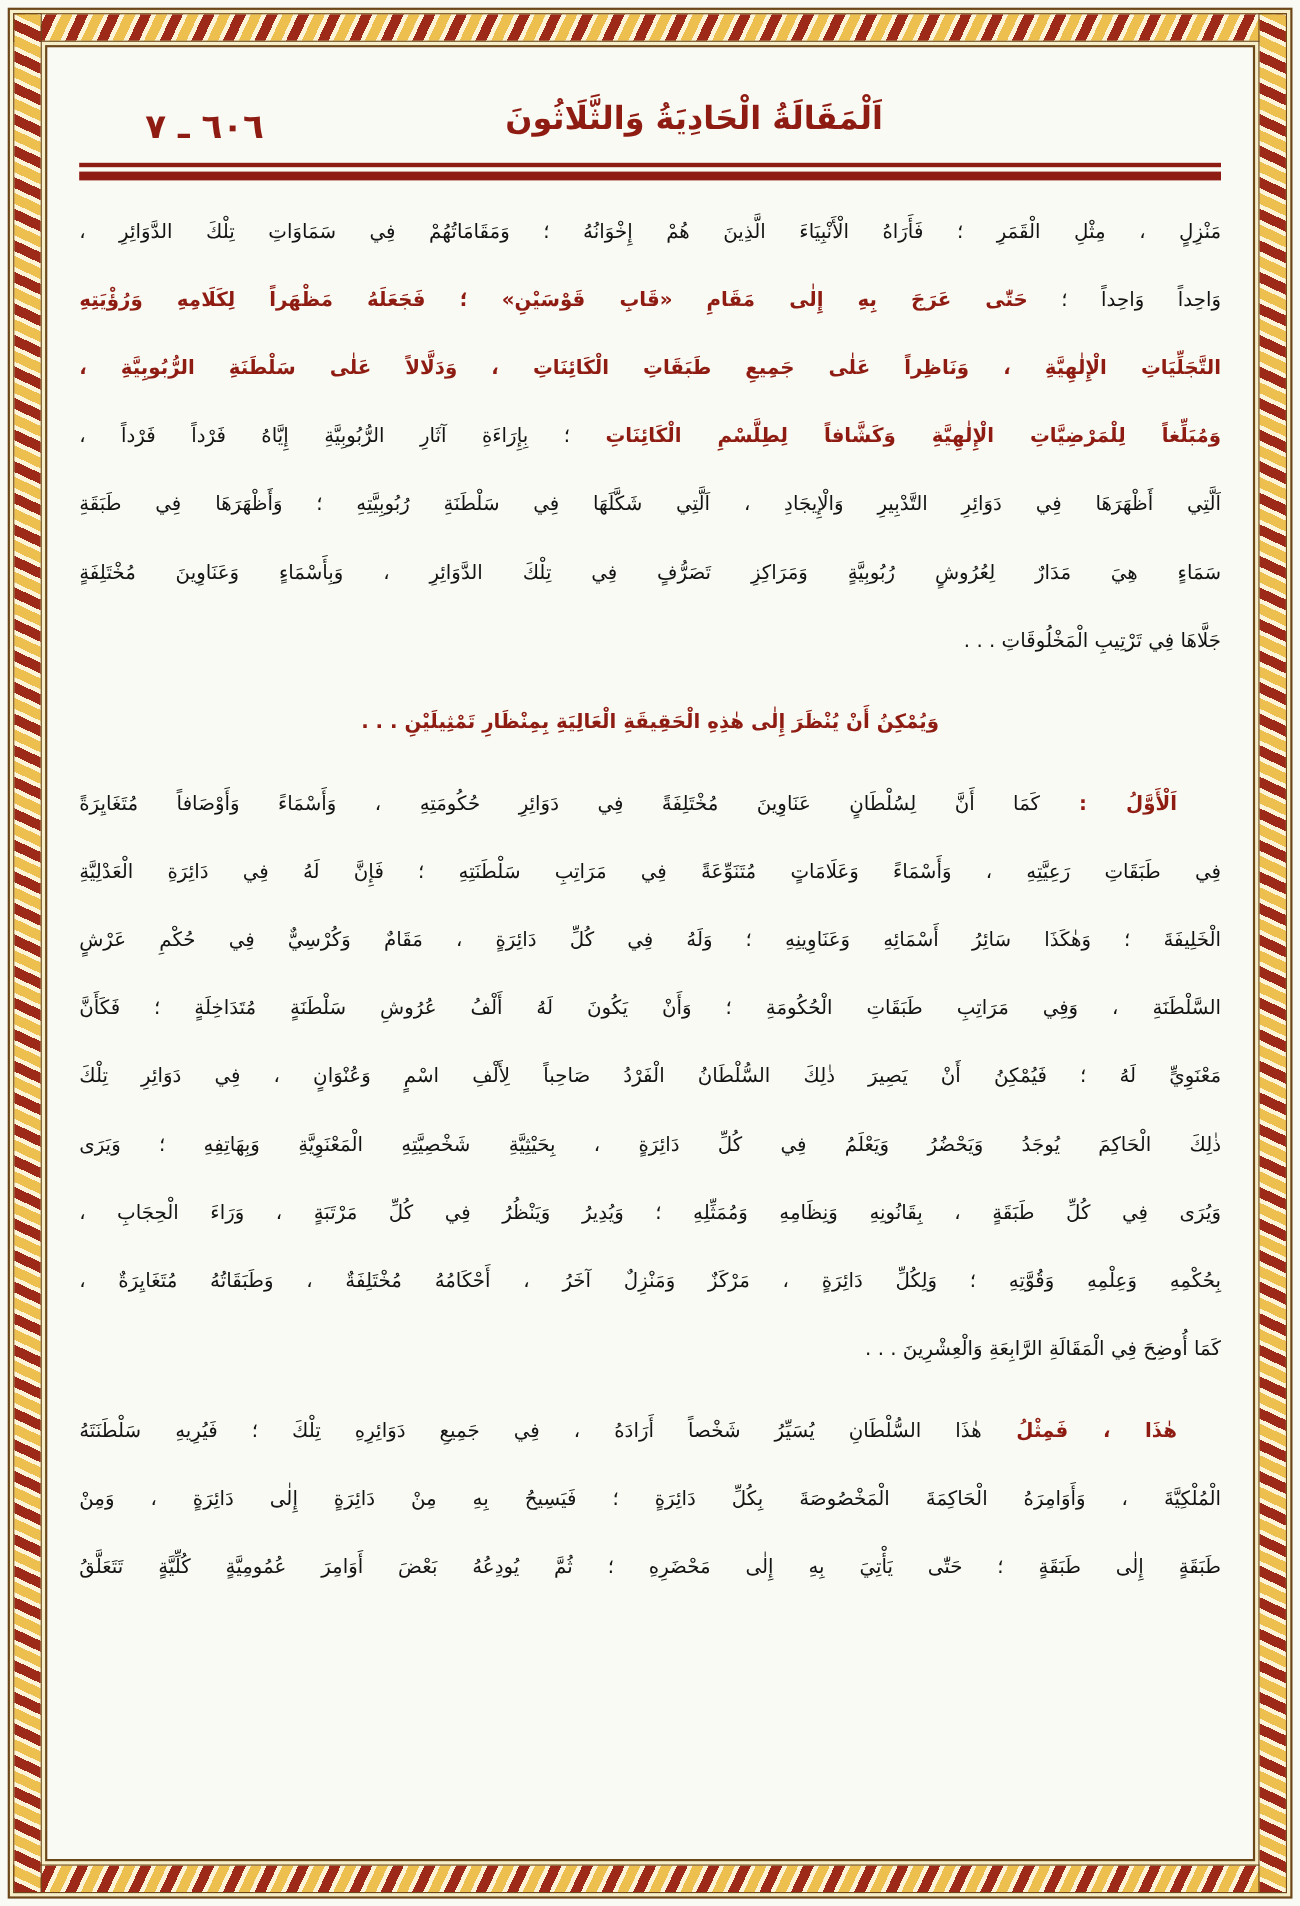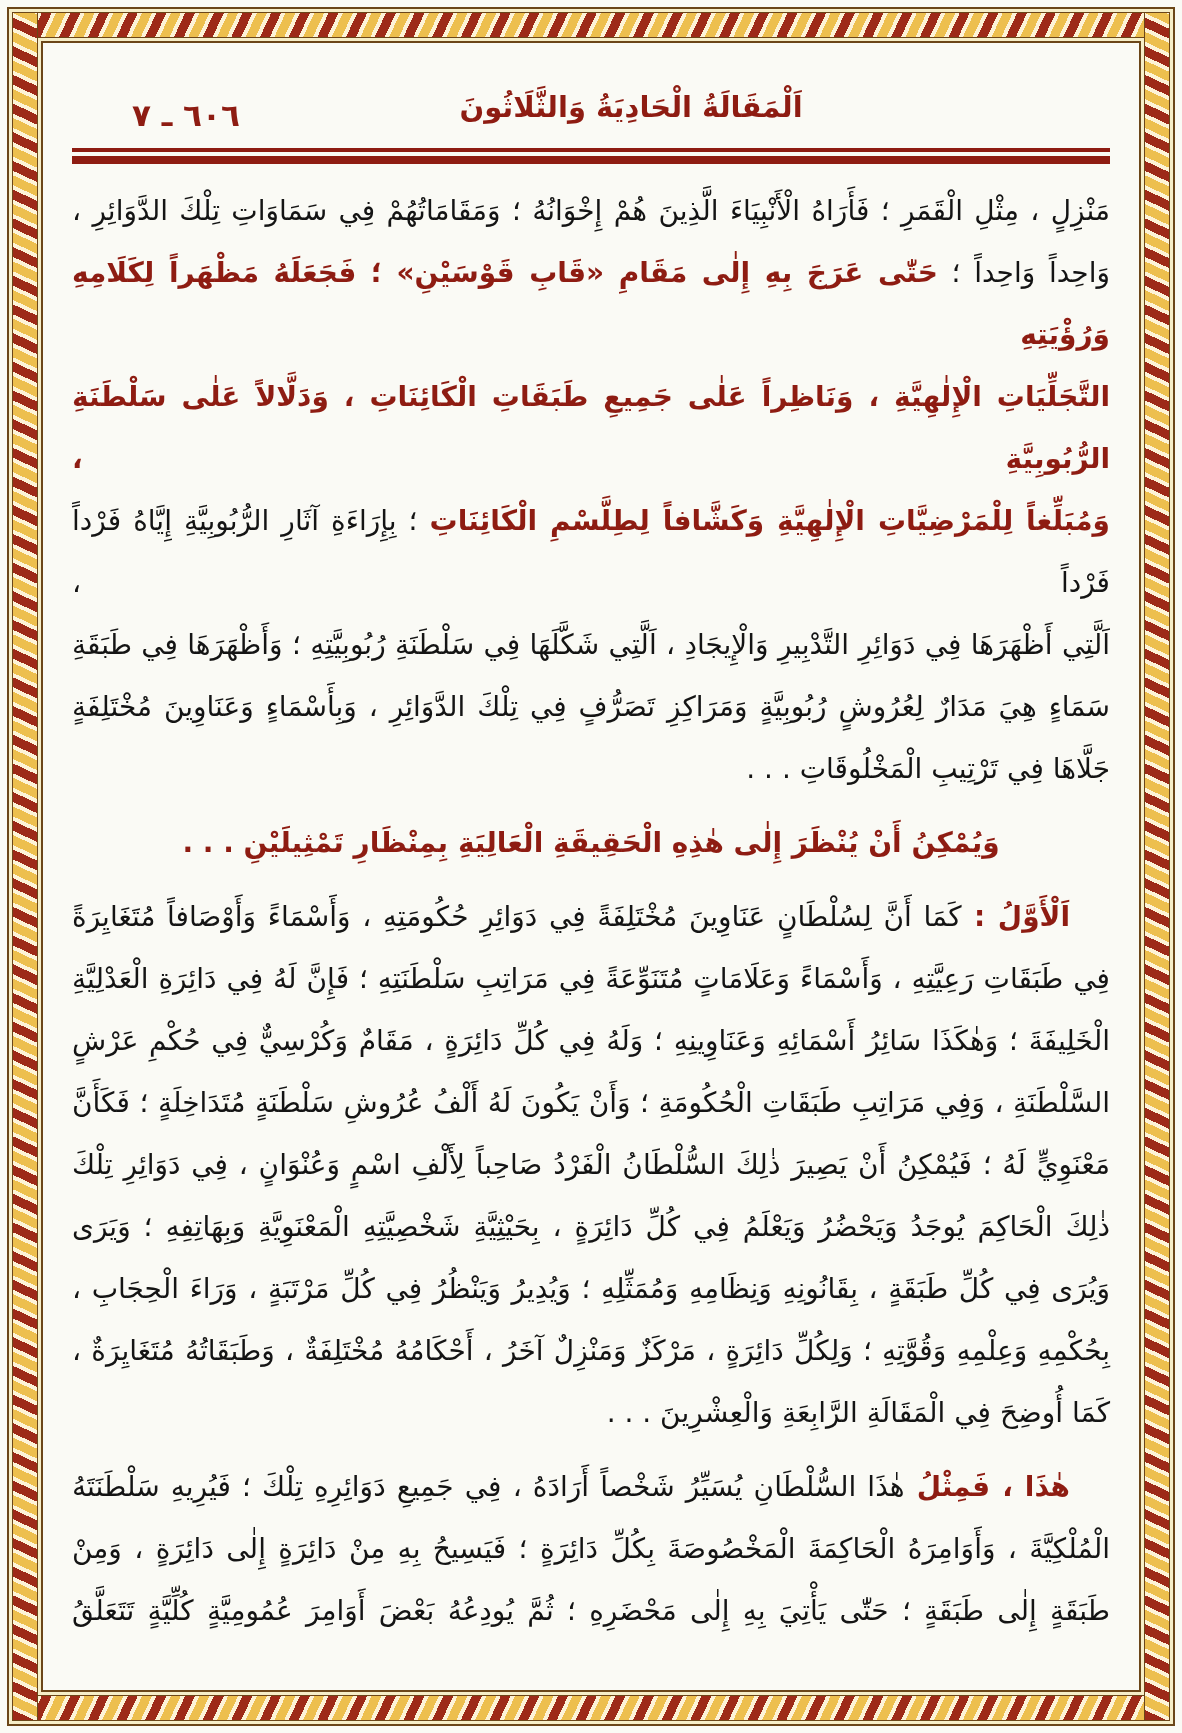--- a/index.html
+++ b/index.html
@@ -56,21 +56,21 @@
     margin-top:11px;
   }
   .page-title{
     text-align:center;color:var(--accent);font-weight:bold;font-size:29px;
     line-height:66px;transform:translateX(40px);
   }
   .rule{margin-top:8px;}
   .rule .thin{height:4px;background:var(--accent);}
   .rule .thick{height:8px;background:var(--accent);margin-top:4px;}
 
-  .body-text{margin-top:16px;font-size:28px;line-height:62px;color:var(--text);}
+  .body-text{margin-top:16px;font-size:18px;line-height:62px;color:var(--text);}
   .paragraph{margin-bottom:12px;}
   .line{text-align:justify;text-align-last:justify;}
   .line.e{text-align:right;text-align-last:auto;}
   .line.c{text-align:center;text-align-last:center;}
   .line.indent{text-indent:40px;}
   .seg.n{color:var(--text);}
   .seg.r{color:var(--accent);font-weight:bold;}
 </style>
 </head>
 <body>

